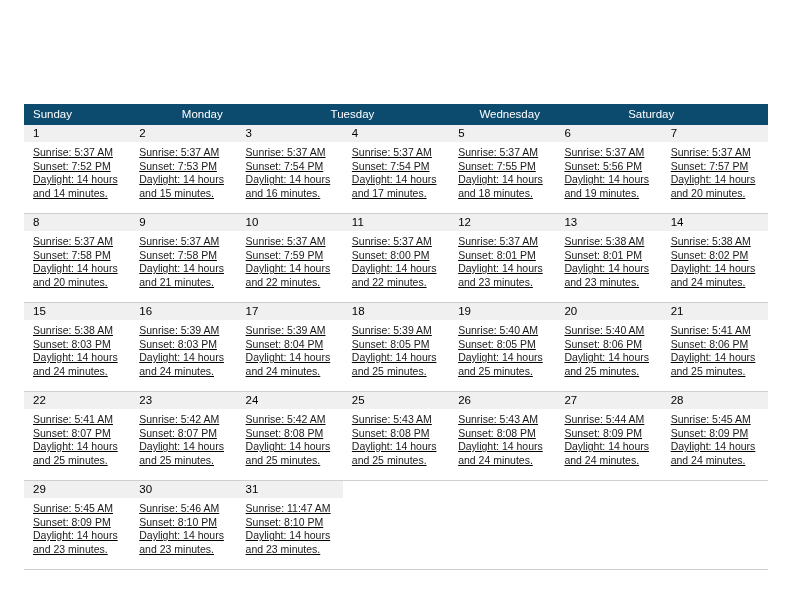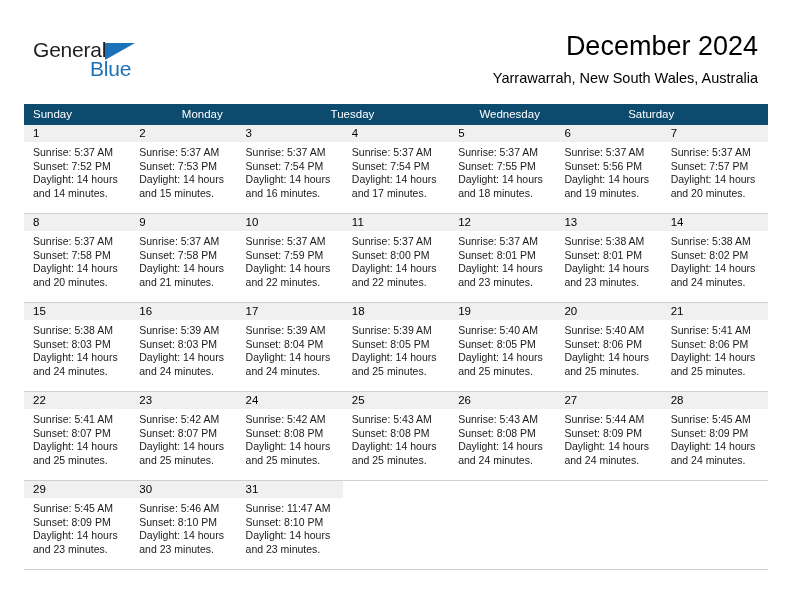--- a/index.html
+++ b/index.html
@@ -137,47 +137,34 @@
     padding-left: 9px;
     color: #000000;
     box-sizing: border-box;
   }
   .day-cell.empty .day-num {
     background: #ffffff;
   }
 
   .day-body {
     padding: 4px 6px 0 9px;
+    text-decoration: underline;
   }
   .day-line {
     font-size: 10.5px;
     line-height: 13.6px;
     color: #1a1a1a;
     white-space: nowrap;
   }
 </style>
 </head>
 <body>
 
 <div class="page">
 
-  <div class="header">
-
-    <div class="logo">
-      <span class="logo-general">General</span>
-      <span class="logo-tri"></span>
-      <span class="logo-blue">Blue</span>
-    </div>
-
-    <div class="title-block">
-      <div class="month-title">December 2024</div>
-      <div class="location-title">Yarrawarrah, New South Wales, Australia</div>
-    </div>
-
-  </div>
 
   <div class="calendar">
 
     <div class="weekday-row">
       <div class="weekday-cell">Sunday</div>
       <div class="weekday-cell">Monday</div>
       <div class="weekday-cell">Tuesday</div>
       <div class="weekday-cell">Wednesday</div>
       <div class="weekday-cell">Saturday</div>
     </div>

